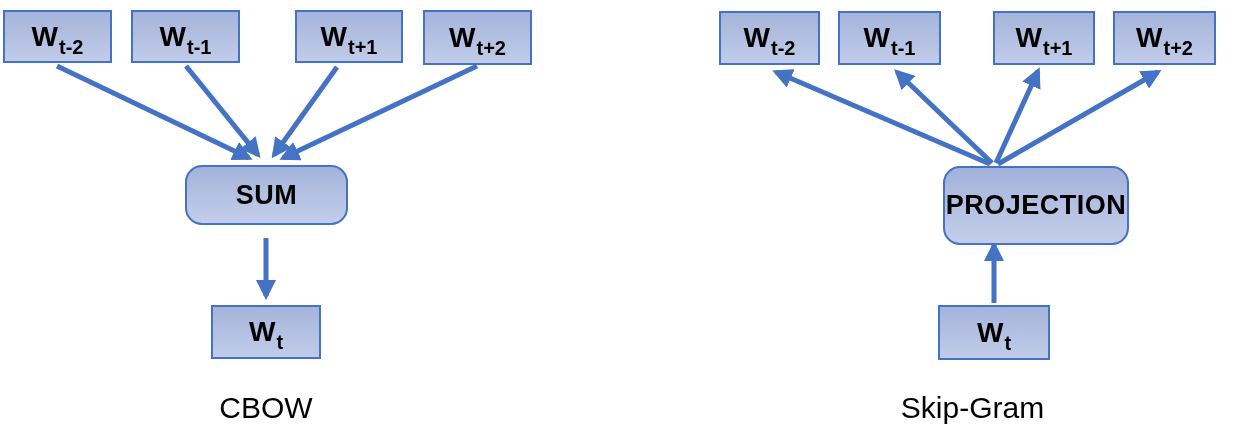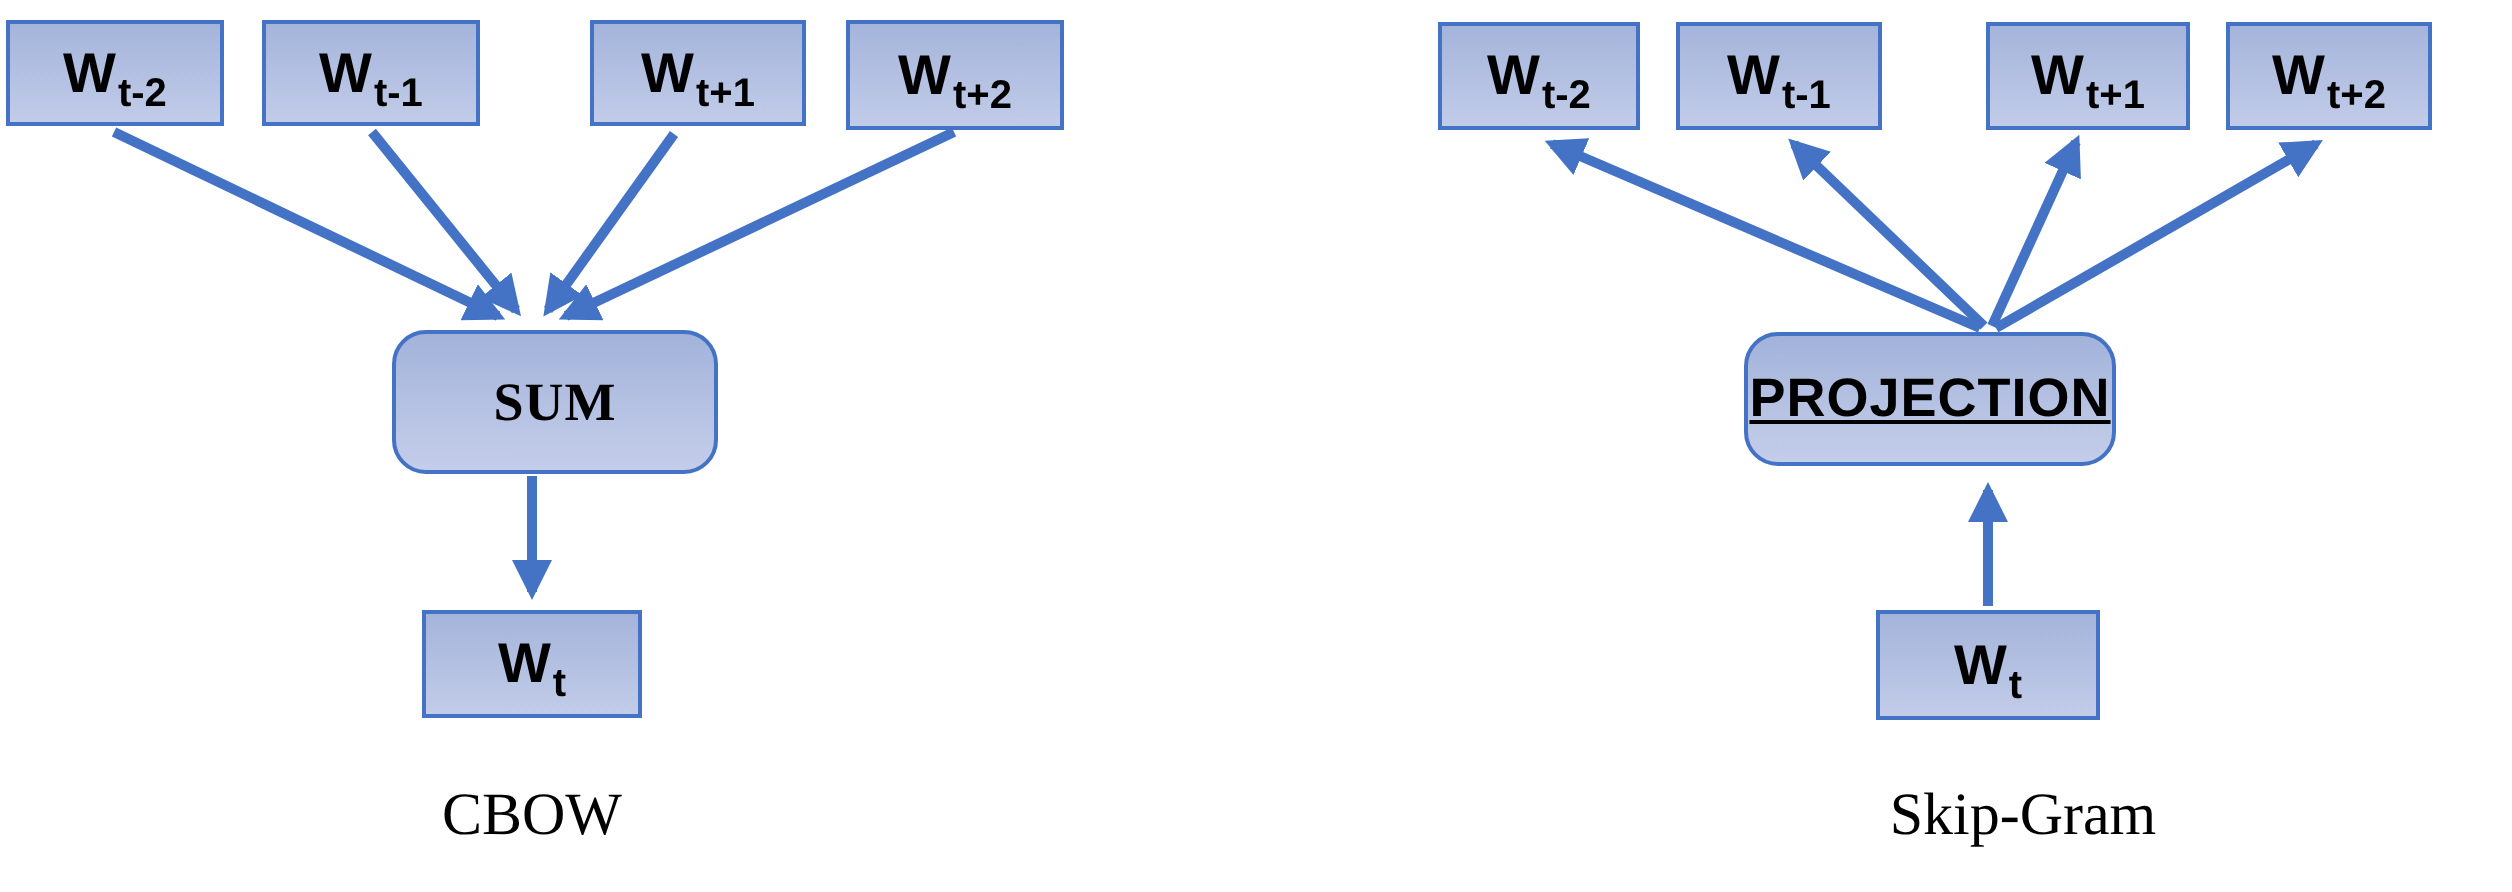--- a/index.html
+++ b/index.html
@@ -63,21 +63,20 @@
   .wlabel {
     display: flex;
     align-items: center;
     justify-content: center;
   }
   .caption {
     position: absolute;
     color: #000000;
     font-size: 30px;
     text-align: center;
-    font-family: Liberation Serif, serif;
   }
 </style>
 </head>
 <body>
 
 <div class="canvas">
 
   <svg class="arrows" viewBox="0 0 1256 446" xmlns="http://www.w3.org/2000/svg">
     <defs>
       <marker id="head" markerWidth="4" markerHeight="4" refX="3.2" refY="2" orient="auto" markerUnits="strokeWidth">
@@ -120,21 +119,21 @@
           <span class="wsub">t+1</span>
         </span>
     </div>
     <div class="wbox" style="left:423px; top:10px; width:109px; height:55px;">
       <span class="wlabel">
           <span class="wmain">W</span>
           <span class="wsub">t+2</span>
         </span>
     </div>
 
-    <div class="roundbox" style="left:196px; top:165px; width:163px; height:72px;font-family:Liberation Serif, serif;">
+    <div class="roundbox" style="left:185px; top:165px; width:163px; height:60px;">
       <span>SUM</span>
     </div>
 
     <div class="wbox" style="left:211px; top:305px; width:110px; height:54px;">
       <span class="wlabel">
           <span class="wmain">W</span>
           <span class="wsub">t</span>
         </span>
     </div>
 
@@ -161,27 +160,27 @@
           <span class="wsub">t+1</span>
         </span>
     </div>
     <div class="wbox" style="left:1113px; top:11px; width:103px; height:54px;">
       <span class="wlabel">
           <span class="wmain">W</span>
           <span class="wsub">t+2</span>
         </span>
     </div>
 
-    <div class="roundbox" style="left:872px; top:166px; width:186px; height:67px;text-decoration:underline;">
+    <div class="roundbox" style="left:943px; top:166px; width:186px; height:79px;">
       <span>PROJECTION</span>
     </div>
 
     <div class="wbox" style="left:938px; top:305px; width:112px; height:55px;">
       <span class="wlabel">
           <span class="wmain">W</span>
           <span class="wsub">t</span>
         </span>
     </div>
 
-    <div class="caption" style="left:904px; top:391px; width:215px;">Skip-Gram</div>
+    <div class="caption" style="left:865px; top:391px; width:215px;">Skip-Gram</div>
   </div>
 
 </div>
 
 </body></html>

